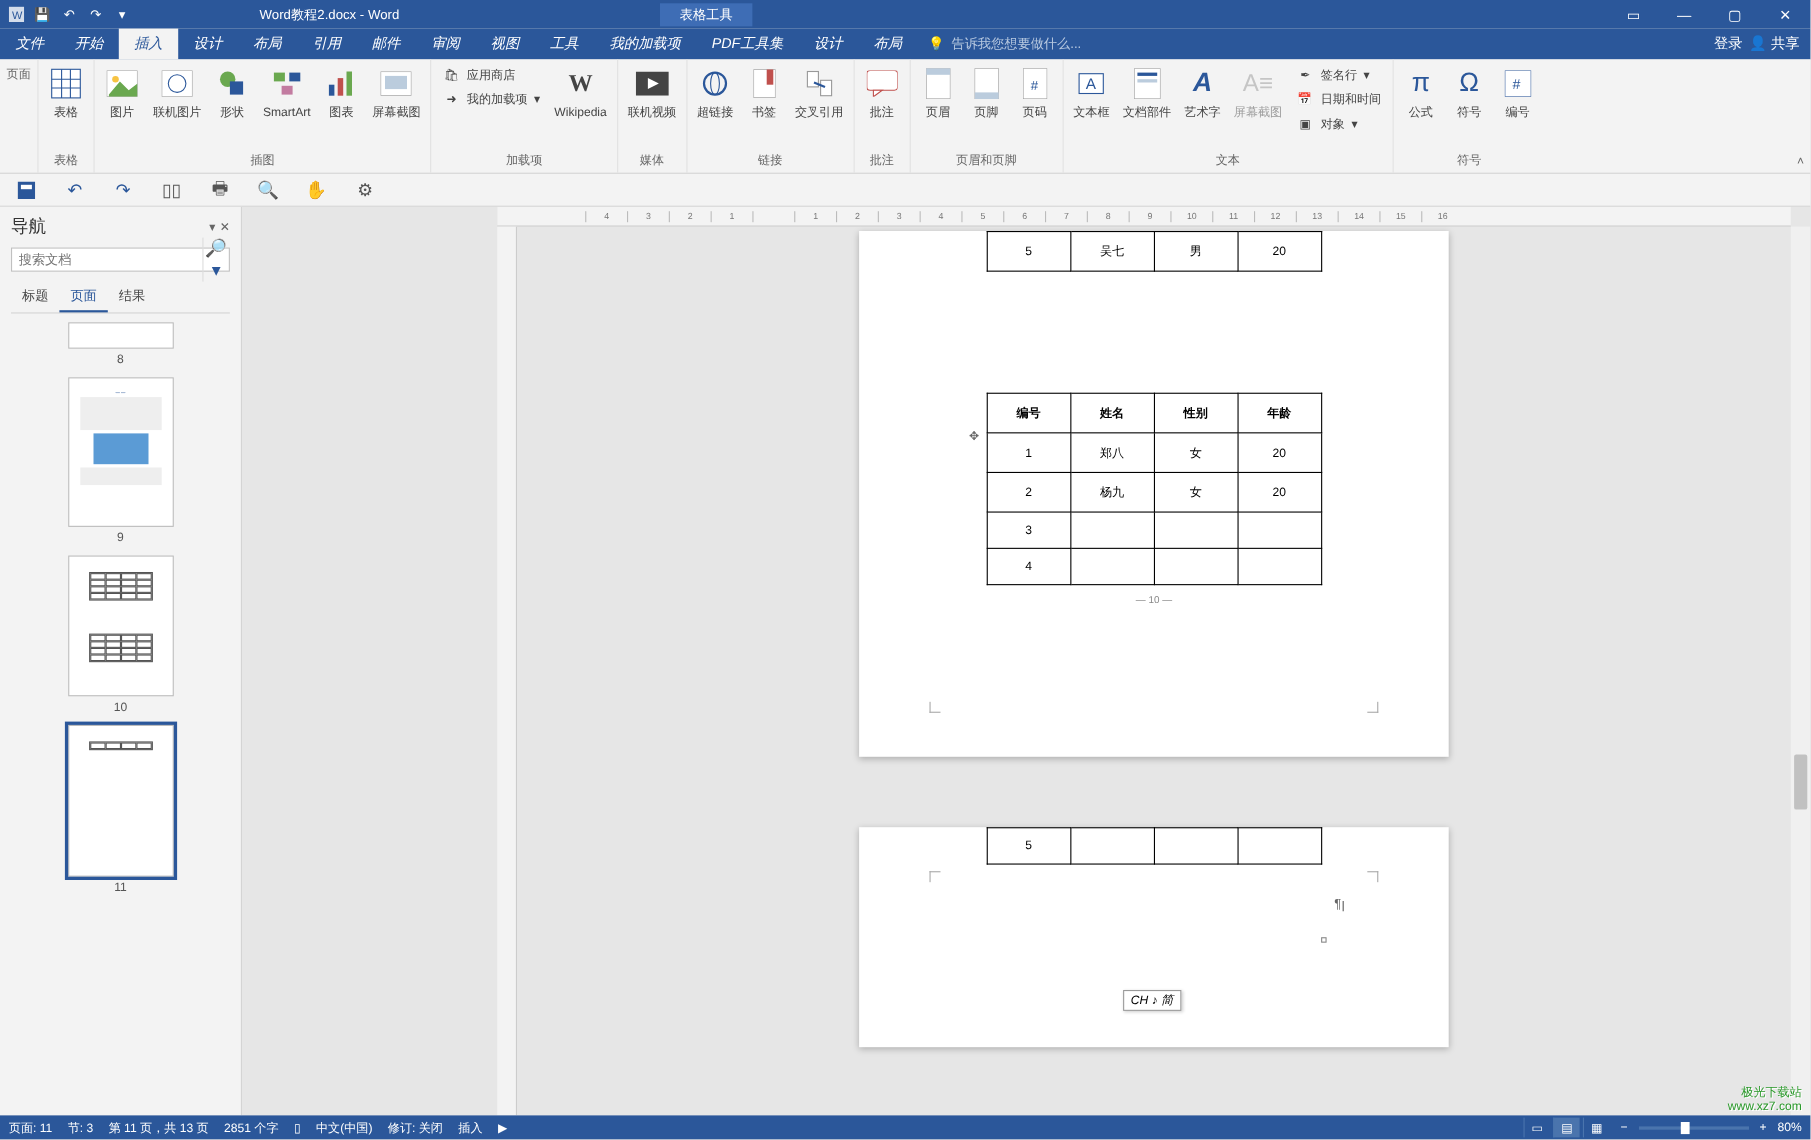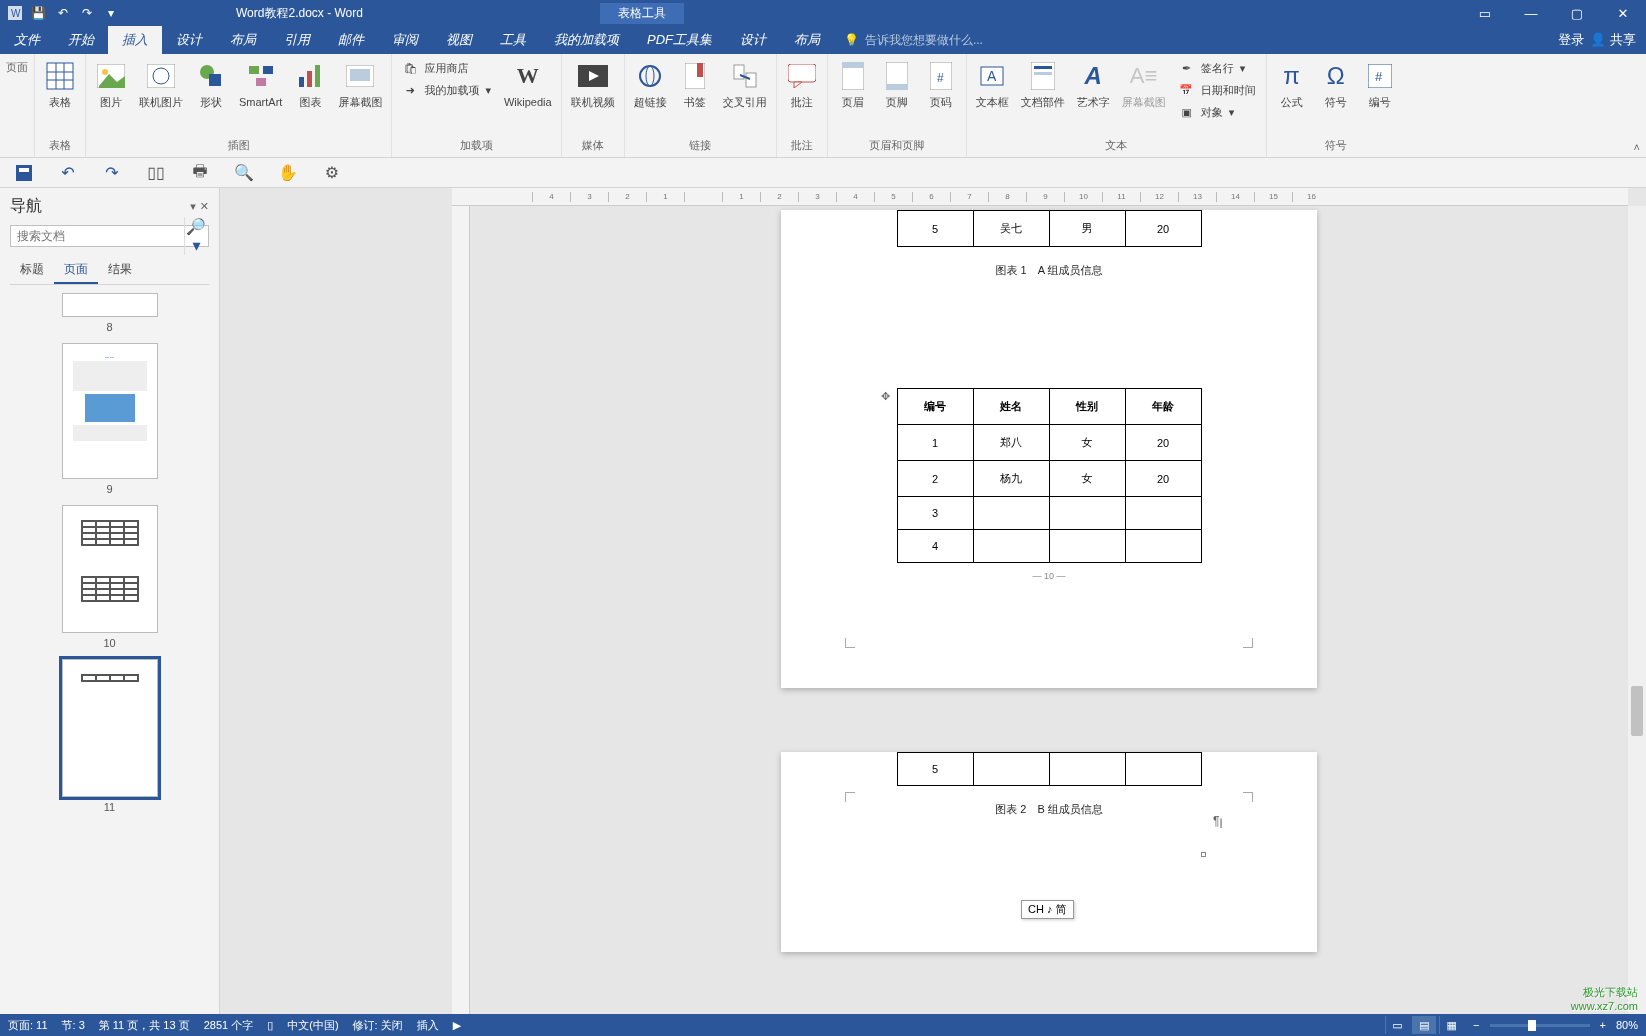--- a/index.html
+++ b/index.html
@@ -87,21 +87,21 @@
 .scrollbar-v .thumb-sb { position:absolute; left:3px; right:3px; top:480px; height:50px; background:#c1c1c1; border-radius:2px; }
 
 
 .statusbar { position:absolute; bottom:0; left:0; right:0; height:22px; background:#2b579a; color:#fff; font-size:11px; display:flex; align-items:center; padding:0 8px; gap:14px; }
 .statusbar .right-status { margin-left:auto; display:flex; align-items:center; gap:10px; }
 .view-btns span { display:inline-flex; width:24px; height:18px; align-items:center; justify-content:center; border-left:1px solid #4a74ad; cursor:pointer; }
 .zoom-slider { width:100px; height:3px; background:#4a74ad; position:relative; }
 .zoom-slider .knob { position:absolute; top:-4px; left:38px; width:8px; height:11px; background:#fff; }
 
 
-.ime-badge { position:absolute; border:1px solid #999; background:#fff; font-size:11px; padding:1px 6px; box-shadow:1px 1px 3px rgba(0,0,0,0.2); }
+.ime-badge { position:absolute; border:1px solid #999; background:#fff; font-size:11px; padding:1px 6px; box-shadow:1px 1px 3px rgba(0,0,0,0.2);font-style:italic; }
 
 
 .watermark { position:absolute; right:8px; bottom:24px; font-size:11px; color:#2b9a2b; text-shadow:1px 1px 0 #fff; pointer-events:none; display:flex; flex-direction:column; align-items:flex-end; }
 
 
 svg { display:block; }
 </style>
 </head>
 <body>
 
@@ -563,21 +563,20 @@
         <table class="doc-table" style="margin-top:4px">
           <tbody>
               <tr>
                 <td>5</td>
                 <td>吴七</td>
                 <td>男</td>
                 <td>20</td>
               </tr>
         </tbody>
           </table>
-        <div class="caption">图表 1　A 组成员信息</div>
 
         <div style="position:absolute;left:100px;top:180px;font-size:11px;color:#666">✥</div>
         <table class="doc-table" style="margin-top:110px">
           <tbody>
               <tr>
             <th>编号</th>
             <th>姓名</th>
             <th>性别</th>
             <th>年龄</th>
           </tr>
@@ -620,21 +619,20 @@
               <tr>
                 <td>5</td>
                 <td></td>
                 <td></td>
                 <td></td>
               </tr>
         </tbody>
           </table>
         <div style="position:absolute;left:432px;top:60px;font-size:12px;color:#666">¶ꞁ</div>
         <div style="position:absolute;left:420px;top:100px;width:5px;height:5px;border:1px solid #888"></div>
-        <div class="caption">图表 2　B 组成员信息</div>
         <div class="ime-badge" style="left:240px;top:148px">CH ♪ 简</div>
       </div>
     </div>
 
     <div class="scrollbar-v">
         <div class="thumb-sb"></div>
       </div>
   </div>
 </div>
 

